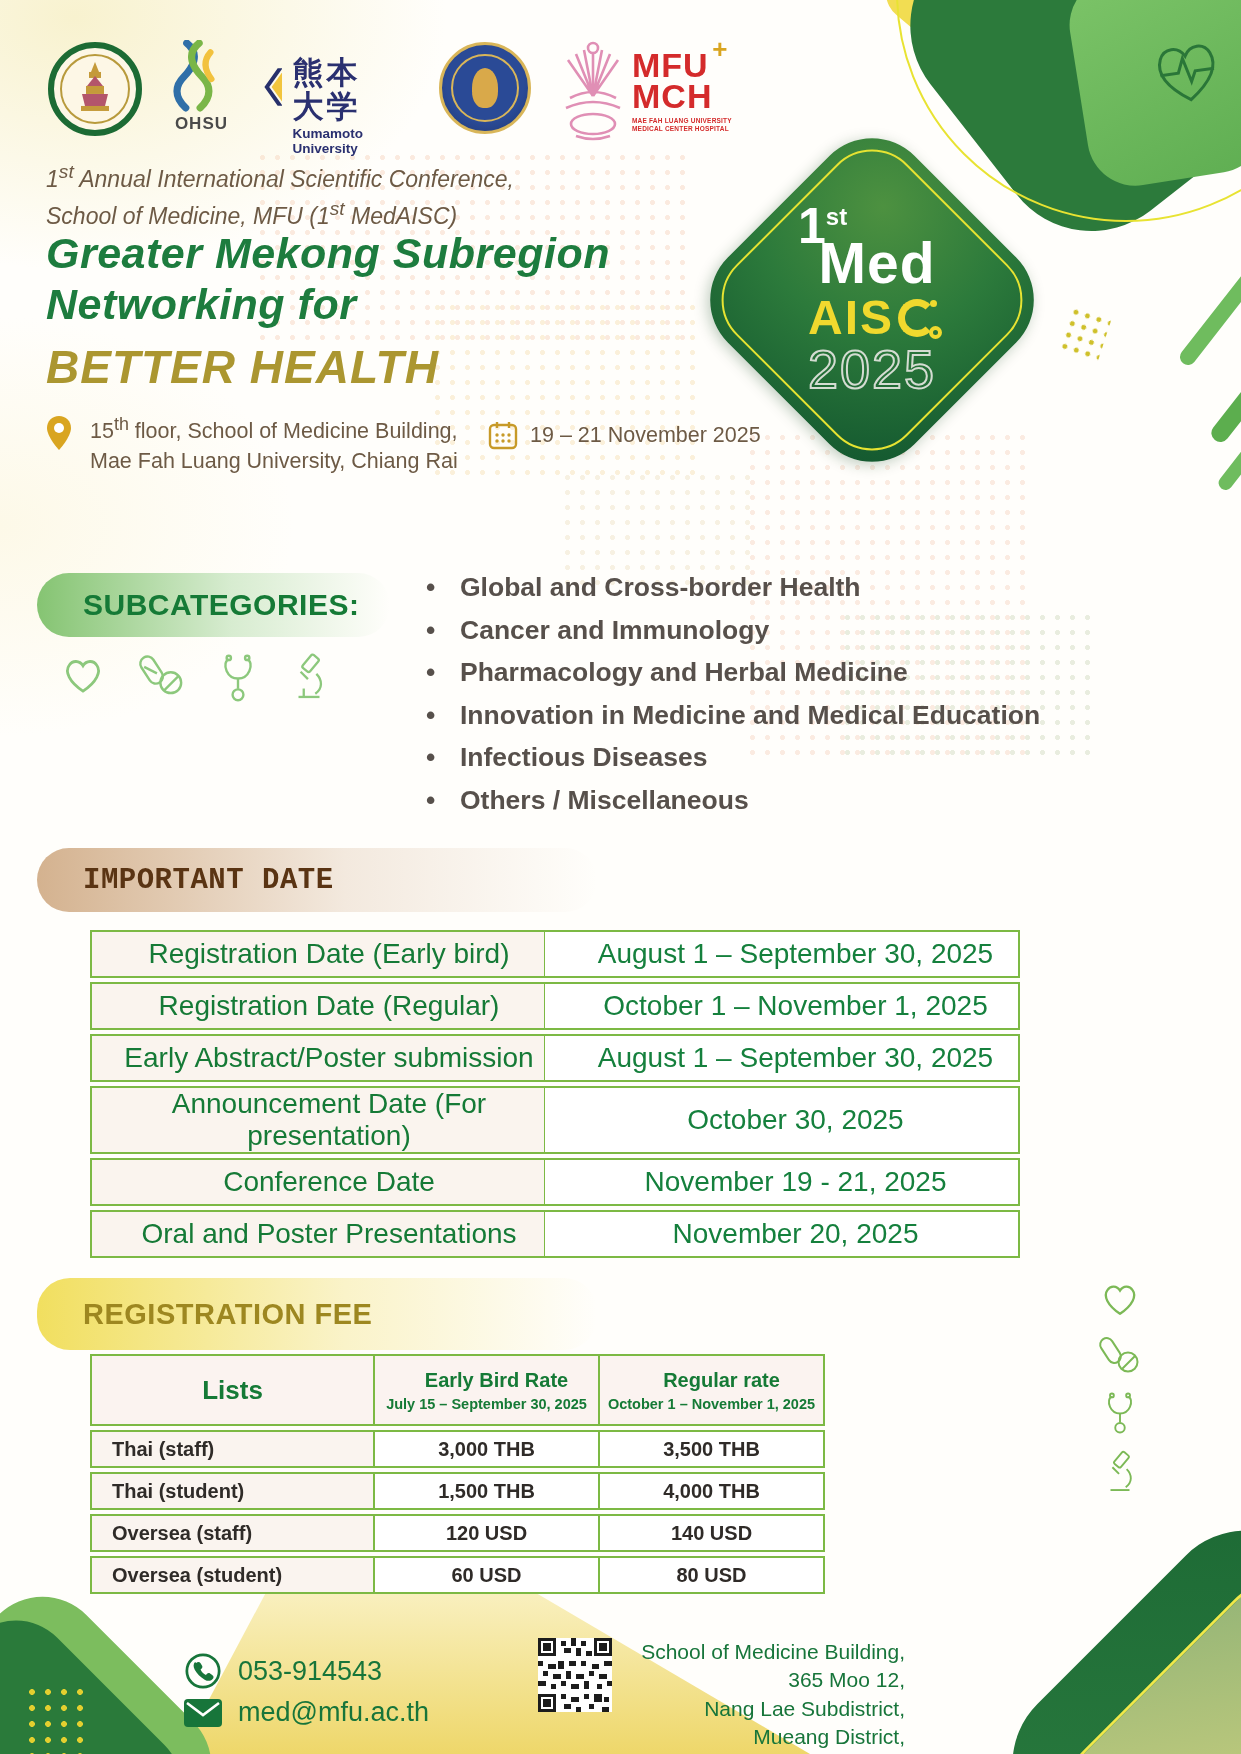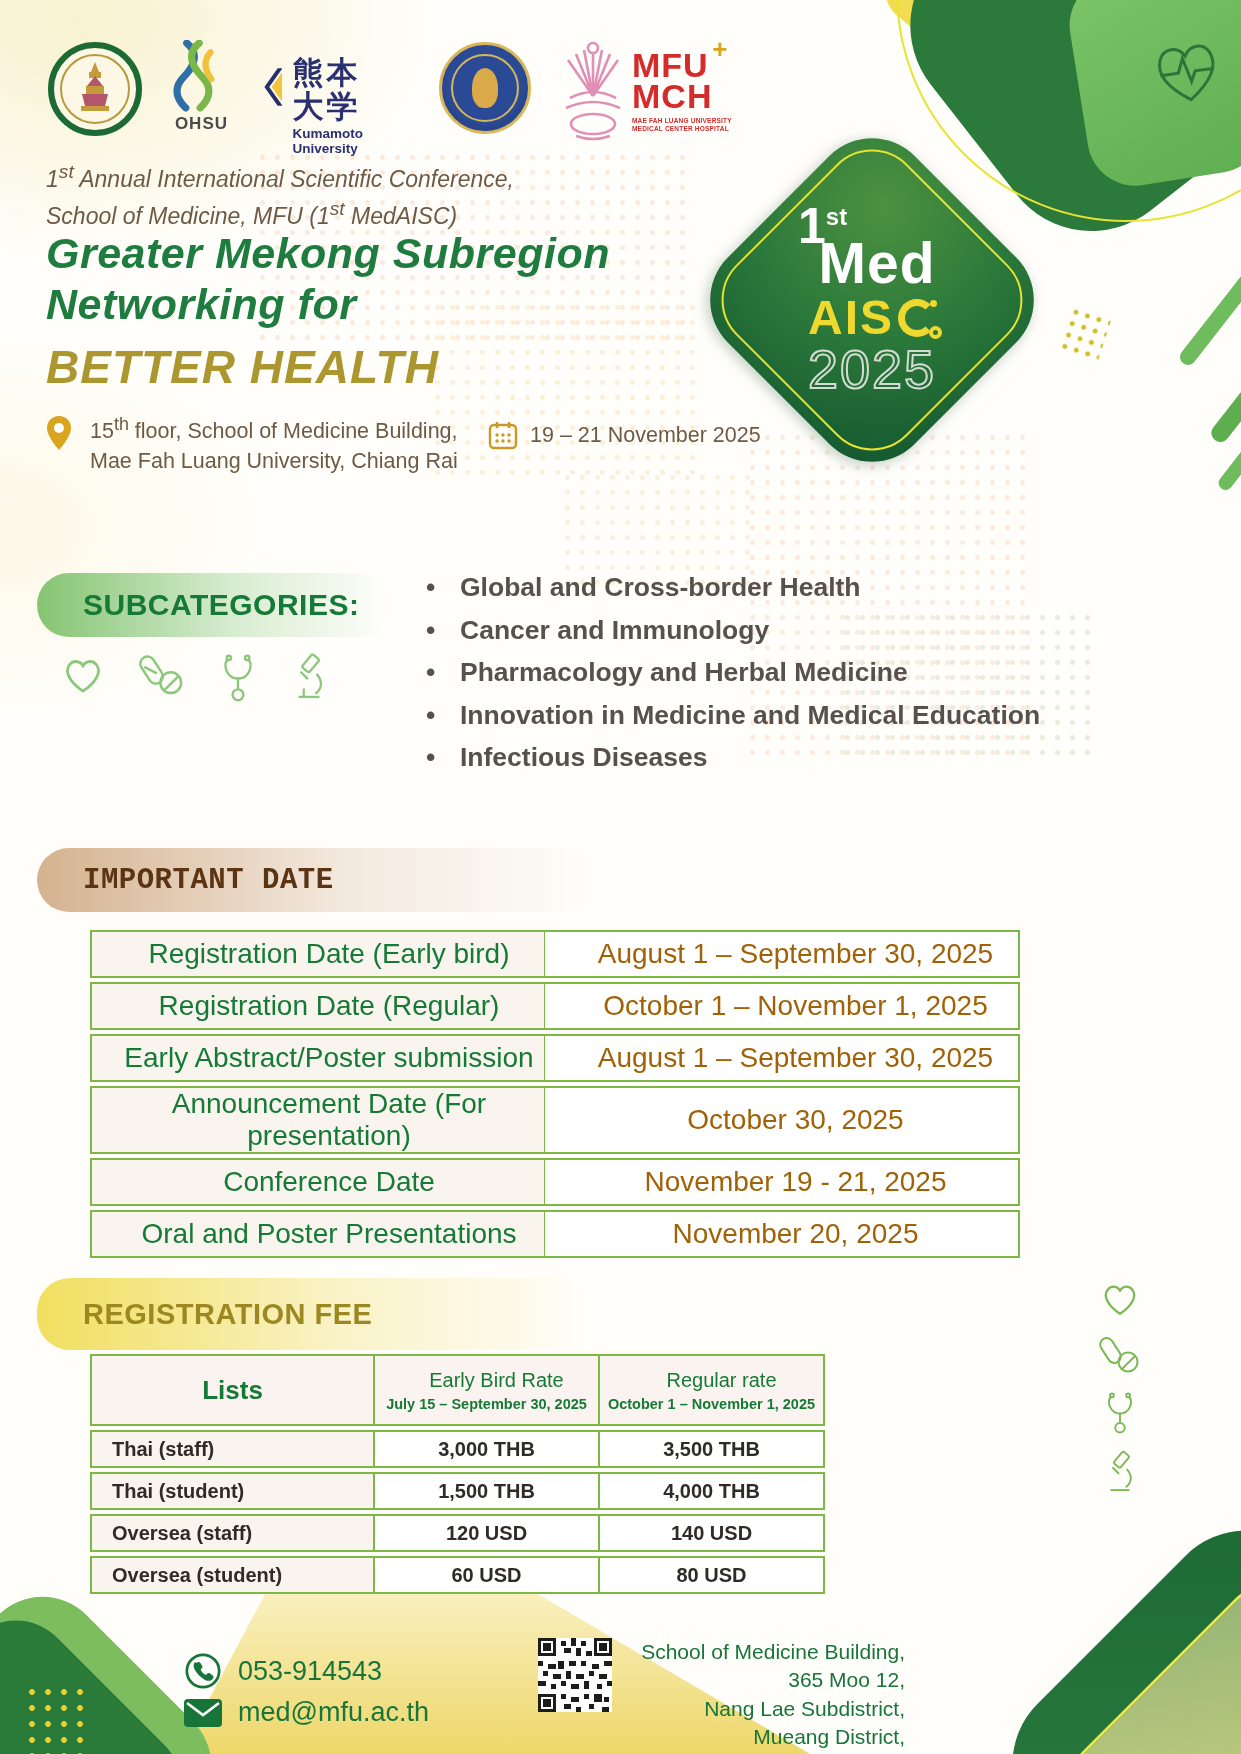--- a/index.html
+++ b/index.html
@@ -92,32 +92,32 @@
     font-weight:bold; font-size:26.5px; }
   .bullets li::before { content:"•"; position:absolute; left:8px; color:#57504b; }
 
   
   .pill-tan { left:37px; top:848px; width:560px; height:64px;
     background:linear-gradient(90deg,#d4b28f 0%, #f3e9de 55%, rgba(250,246,241,0) 100%); }
   .pill-tan span { margin-left:46px; color:#5a3413; font-weight:bold; font-size:29px; letter-spacing:0.5px;font-family:Liberation Mono, monospace; }
   table.datetable { position:absolute; left:90px; top:926px; width:930px; border-collapse:separate; border-spacing:0 4px; z-index:2; }
   table.datetable td { border:2px solid #7cb944; height:48px; font-weight:normal; font-size:28px;text-align:center; }
   table.datetable td.lbl { width:455px; background:#faf4ee; color:#157a36; padding-left:22px; border-right-width:1.5px; }
-  table.datetable td.val { background:#ffffff; color:#a16207; padding-left:28px; border-left:none; }
+  table.datetable td.val { background:#ffffff; color:#15803d; padding-left:28px; border-left:none; }
 
   
   .pill-yellow { left:37px; top:1278px; width:560px; height:72px;
     background:linear-gradient(90deg,#f1df5f 0%, #faf3c9 55%, rgba(254,252,240,0) 100%); }
   .pill-yellow span { margin-left:46px; color:#9d8720; font-weight:bold; font-size:29px; letter-spacing:0.5px; }
   table.feetable { position:absolute; left:90px; top:1350px; width:735px; border-collapse:separate; border-spacing:0 4px; z-index:2; }
   table.feetable td, table.feetable th { border:2px solid #7cb944; }
   table.feetable th { height:72px; background:#fbf3f0; color:#157a36; }
   table.feetable th.c1 { width:285px; font-size:26px; }
   table.feetable th.c2, table.feetable th.c3 { width:225px; border-left:none; }
-  table.feetable th .h-title { font-size:20px; font-weight:normal;padding-left:20px; }
+  table.feetable th .h-title { font-size:20px; font-weight:bold;padding-left:20px; }
   table.feetable th .h-sub { font-size:14.5px; font-weight:bold; margin-top:4px; }
   table.feetable td { height:38px; font-weight:bold; font-size:20px; }
   table.feetable td.lbl { background:#faf4ef; color:#2f2b28; padding-left:20px; }
   table.feetable td.num { background:#ffffff; color:#2f2b28; text-align:center; border-left:none; }
 
   
   .side-icons { position:absolute; left:1096px; top:1278px; display:flex; flex-direction:column;
     gap:14px; align-items:center; z-index:2; color:#7cb956; }
 
   
@@ -304,20 +304,21 @@
           <line x1="15" y1="34" x2="15" y2="42"></line>
         </g>
       </svg>
   </div>
   <ul class="bullets">
     <li>Global and Cross-border Health</li>
     <li>Cancer and Immunology</li>
     <li>Pharmacology and Herbal Medicine</li>
     <li>Innovation in Medicine and Medical Education</li>
     <li>Infectious Diseases</li>
+    <li>Others / Miscellaneous</li>
   </ul>
 
   <div class="pill pill-tan">
     <span>IMPORTANT DATE</span>
   </div>
   <table class="datetable">
     <tbody>
       <tr>
           <td class="lbl">Registration Date (Early bird)</td>
           <td class="val">August 1 – September 30, 2025</td>

